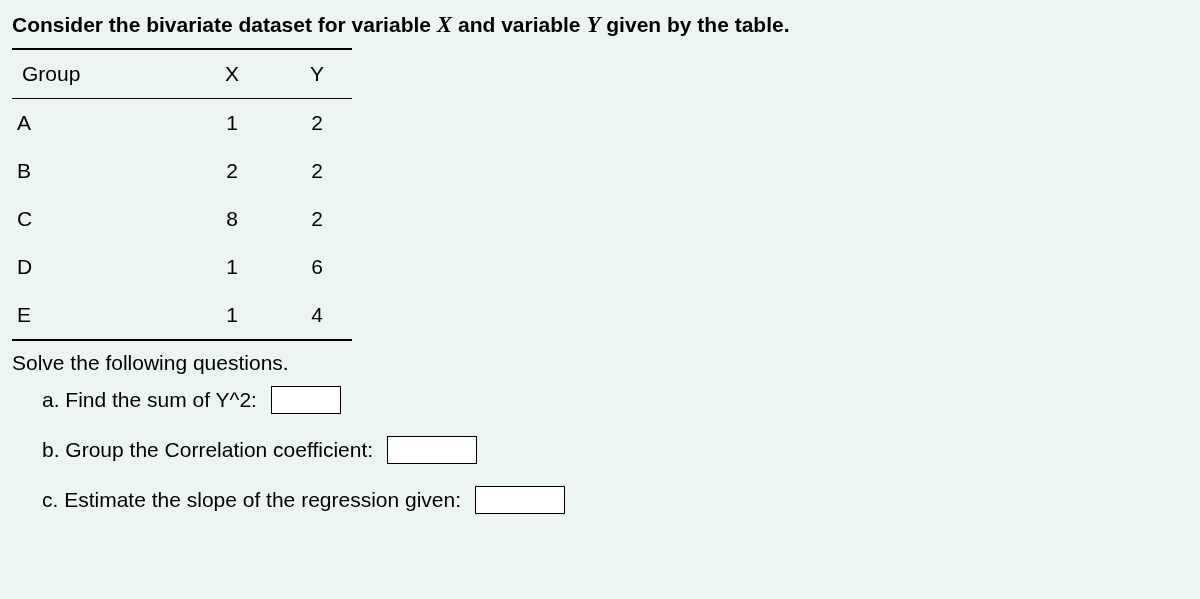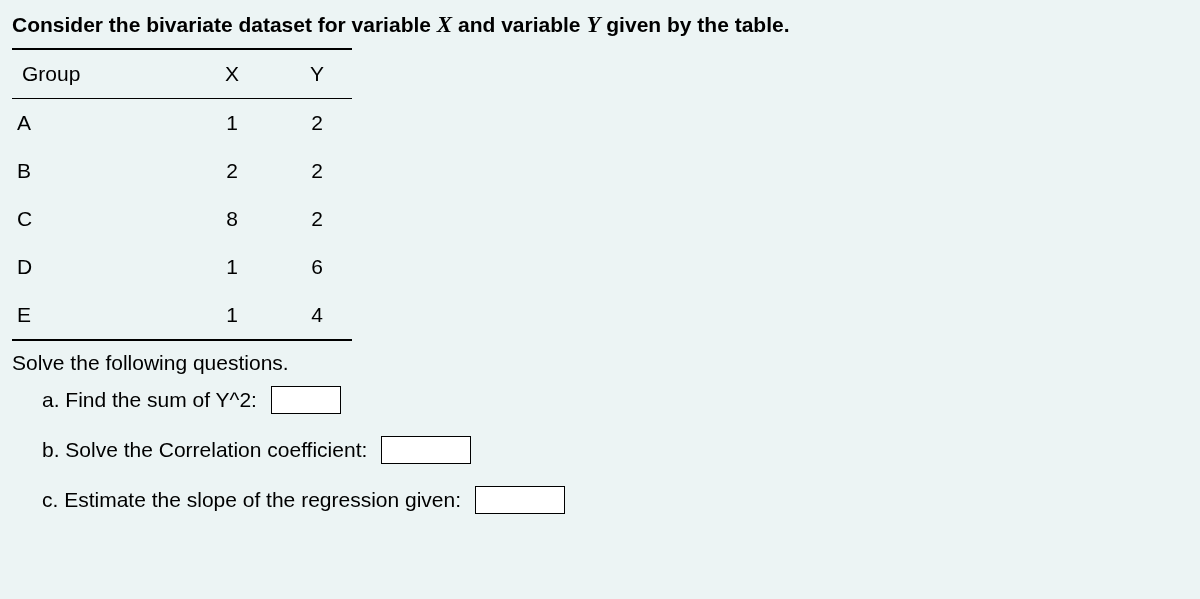--- a/index.html
+++ b/index.html
@@ -125,20 +125,20 @@
 </table>
 
 <div class="instruction">Solve the following questions.</div>
 
 <div class="question">
   <span>a. Find the sum of Y^2:</span>
   <input type="text" class="answer-input small" style="">
 </div>
 
 <div class="question">
-  <span>b. Solve the Correlation coefficient:</span>
+  <span>b. Group the Correlation coefficient:</span>
   <input type="text" class="answer-input" style="">
 </div>
 
 <div class="question">
   <span>c. Estimate the slope of the regression given:</span>
   <input type="text" class="answer-input" style="">
 </div>
 
 </body></html>

